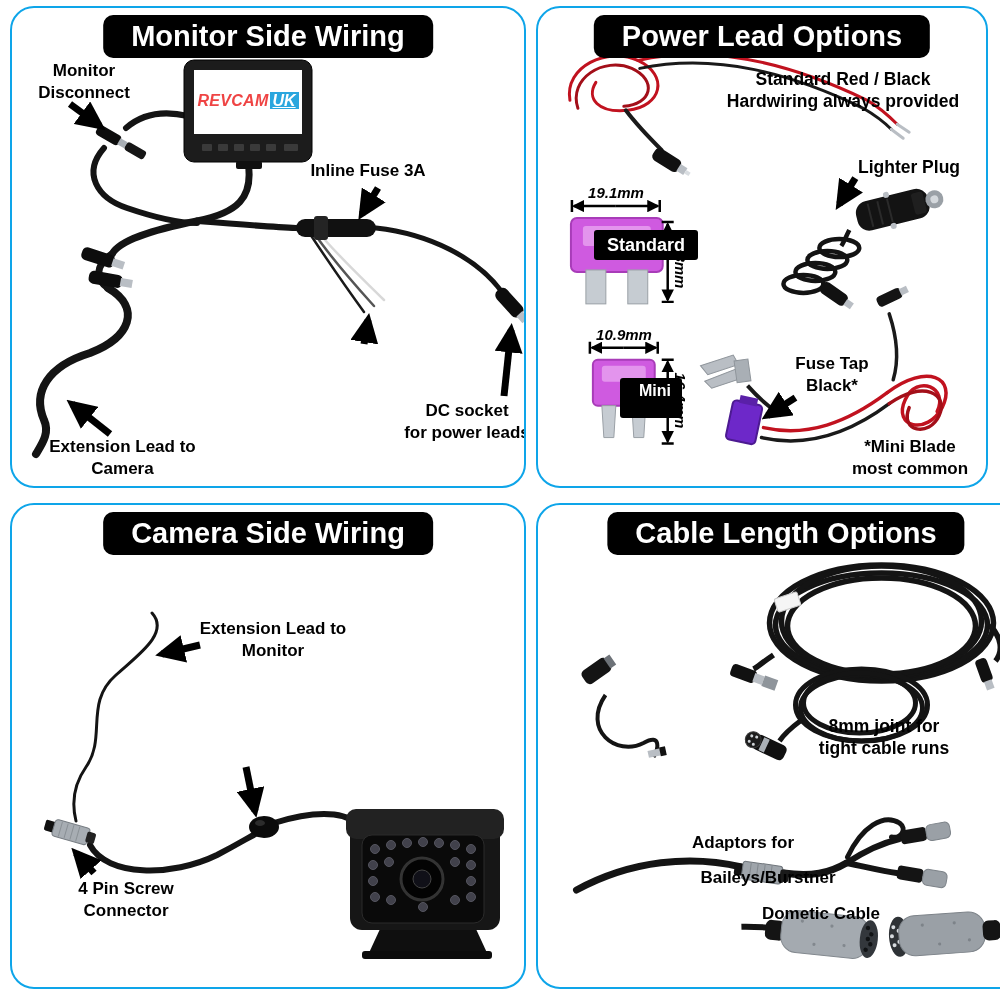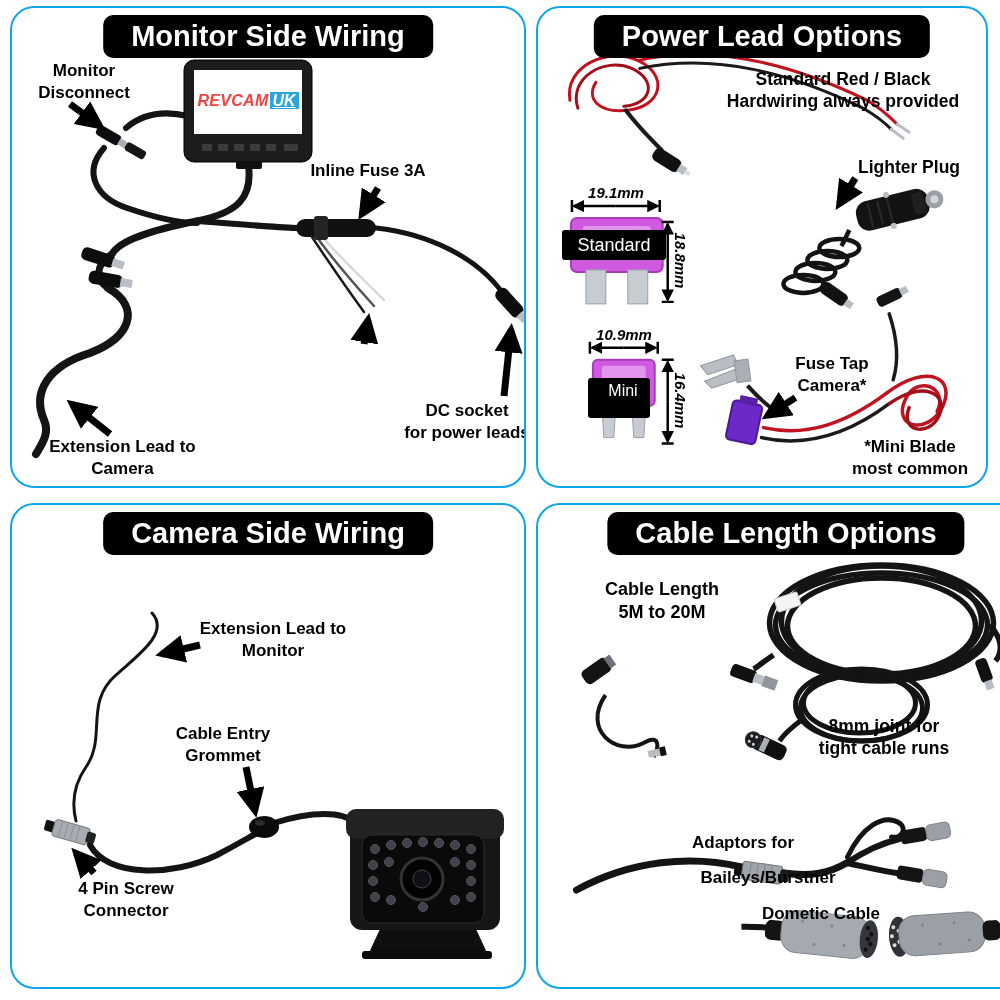--- a/index.html
+++ b/index.html
@@ -12,22 +12,22 @@
   #p4 { left:536px; top:503px; width:500px; height:486px; }
   .panel-header { position:absolute; top:7px; left:50%; transform:translateX(-50%); background:#000; color:#fff;
                   font-weight:bold; font-size:29px; line-height:1.2; padding:4px 28px; border-radius:10px;
                   white-space:nowrap; z-index:5; }
   .art { position:absolute; left:0; top:0; width:100%; height:100%; }
   .lbl { position:absolute; font-weight:bold; color:#000; text-align:center; white-space:pre-line;
          line-height:1.28; font-size:17px; z-index:4; }
   .dim { position:absolute; font-weight:bold; font-style:italic; color:#000; text-align:center;
          font-size:15px; z-index:4; }
   .dim-v { transform:rotate(90deg); }
-  .badge { position:absolute; background:#000; color:#fff; font-weight:normal; text-align:center;
-           border-radius:3px; z-index:4; }
+  .badge { position:absolute; background:#000; color:#fff; font-weight:bold; text-align:center;
+           border-radius:3px; z-index:4;margin-left:32px; }
   .logo { position:absolute; left:184px; top:84px; width:104px; text-align:center; z-index:4; white-space:nowrap; }
   .logo-rev { color:#ef4444; font-weight:bold; font-style:italic; font-size:16px; letter-spacing:0.3px; }
   .logo-uk  { background:#2aa6de; color:#fff; font-weight:bold; font-style:italic; font-size:16px; padding:0 3px; margin-left:1px;text-decoration:underline; }
 </style>
 </head>
 <body>
 
 <div class="canvas">
 
   <section class="panel" id="p1">
@@ -229,21 +229,21 @@
       <g stroke="#000" stroke-width="7">
         <line x1="318" y1="170" x2="302" y2="196" marker-end="url(#ah2)"></line>
         <line x1="258" y1="390" x2="230" y2="408" marker-end="url(#ah2)"></line>
       </g>
     </svg>
 
     <div class="lbl" style="left:180px; top:60px; width:250px; font-size:17.5px;">Standard Red / Black
 Hardwiring always provided</div>
     <div class="lbl" style="left:305px; top:148px; width:132px; font-size:17.5px;">Lighter Plug</div>
     <div class="lbl" style="left:238px; top:345px; width:112px;">Fuse Tap
-Camera*</div>
+Black*</div>
     <div class="lbl" style="left:288px; top:428px; width:168px;">*Mini Blade
 most common</div>
 
     <div class="dim" style="left:28px;  top:176px; width:100px;">19.1mm</div>
     <div class="dim dim-v" style="left:112px; top:244px; width:60px;">18.8mm</div>
     <div class="dim" style="left:36px;  top:318px; width:100px;">10.9mm</div>
     <div class="dim dim-v" style="left:112px; top:384px; width:60px;">16.4mm</div>
 
     <div class="badge" style="left:24px; top:222px; width:104px; height:30px; line-height:30px; font-size:18px;">Standard</div>
     <div class="badge" style="left:50px; top:370px; width:62px; height:40px; line-height:26px; font-size:16px;padding-left:8px;">Mini</div>
@@ -312,22 +312,20 @@
 
       <g stroke="#000" stroke-width="7">
         <line x1="188" y1="140" x2="150" y2="149" marker-end="url(#ah3)"></line>
         <line x1="234" y1="262" x2="243" y2="306" marker-end="url(#ah3)"></line>
         <line x1="82" y1="368" x2="64" y2="348" marker-end="url(#ah3)"></line>
       </g>
     </svg>
 
     <div class="lbl" style="left:172px; top:113px; width:178px;">Extension Lead to
 Monitor</div>
-    <div class="lbl" style="left:135px; top:218px; width:152px;">Cable Entry
-Grommet</div>
     <div class="lbl" style="left:38px;  top:373px; width:152px;">4 Pin Screw
 Connector</div>
   </section>
 
   <section class="panel" id="p4">
     <div class="panel-header">Cable Length Options</div>
 
     <svg class="art" viewBox="0 0 449 482">
 
       <g fill="none" stroke="#141414" stroke-width="5.5">
@@ -427,22 +425,20 @@
         <rect x="2" y="2" width="86" height="40" rx="16" fill="#9aa0a6" stroke="#7d8389"></rect>
         <circle cx="26" cy="12" r="1.6" fill="#7d8389"></circle>
           <circle cx="42" cy="32" r="1.6" fill="#7d8389"></circle>
         <circle cx="58" cy="12" r="1.6" fill="#7d8389"></circle>
           <circle cx="72" cy="30" r="1.6" fill="#7d8389"></circle>
         <rect x="86" y="12" width="18" height="20" rx="6" fill="#141414"></rect>
         <path d="M104,22 C120,18 132,12 140,4" fill="none" stroke="#141414" stroke-width="6"></path>
       </g>
     </svg>
 
-    <div class="lbl" style="left:50px;  top:73px;  width:148px; font-size:18px;">Cable Length
-5M to 20M</div>
     <div class="lbl" style="left:260px; top:210px; width:172px; font-size:17.5px;">8mm joint for
 tight cable runs</div>
     <div class="lbl" style="left:138px; top:327px; width:134px;">Adaptors for</div>
     <div class="lbl" style="left:148px; top:362px; width:164px;">Baileys/Burstner</div>
     <div class="lbl" style="left:200px; top:398px; width:166px;">Dometic Cable</div>
   </section>
 
 </div>
 
 </body></html>

